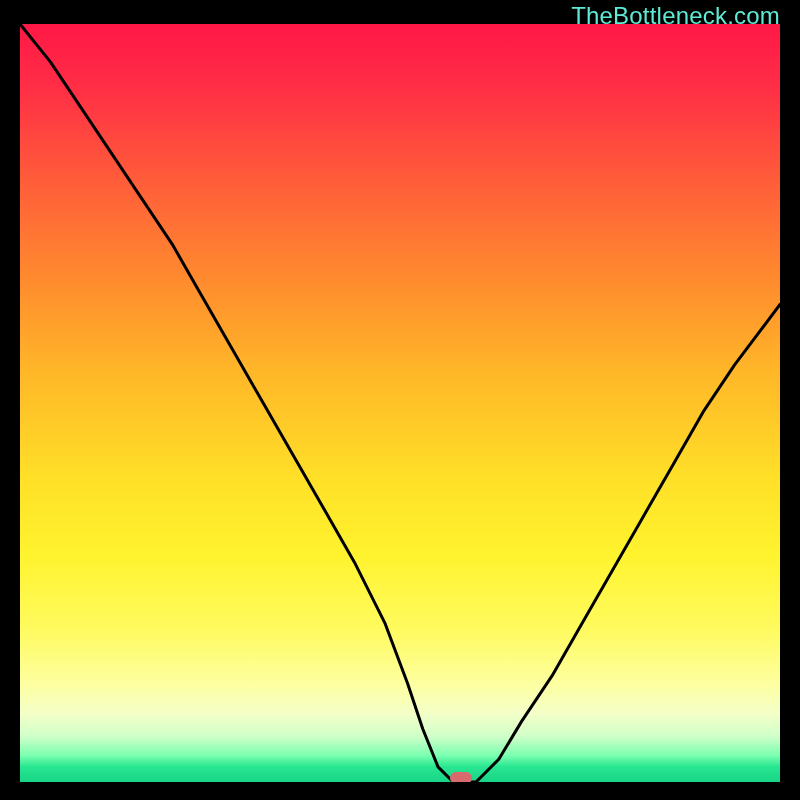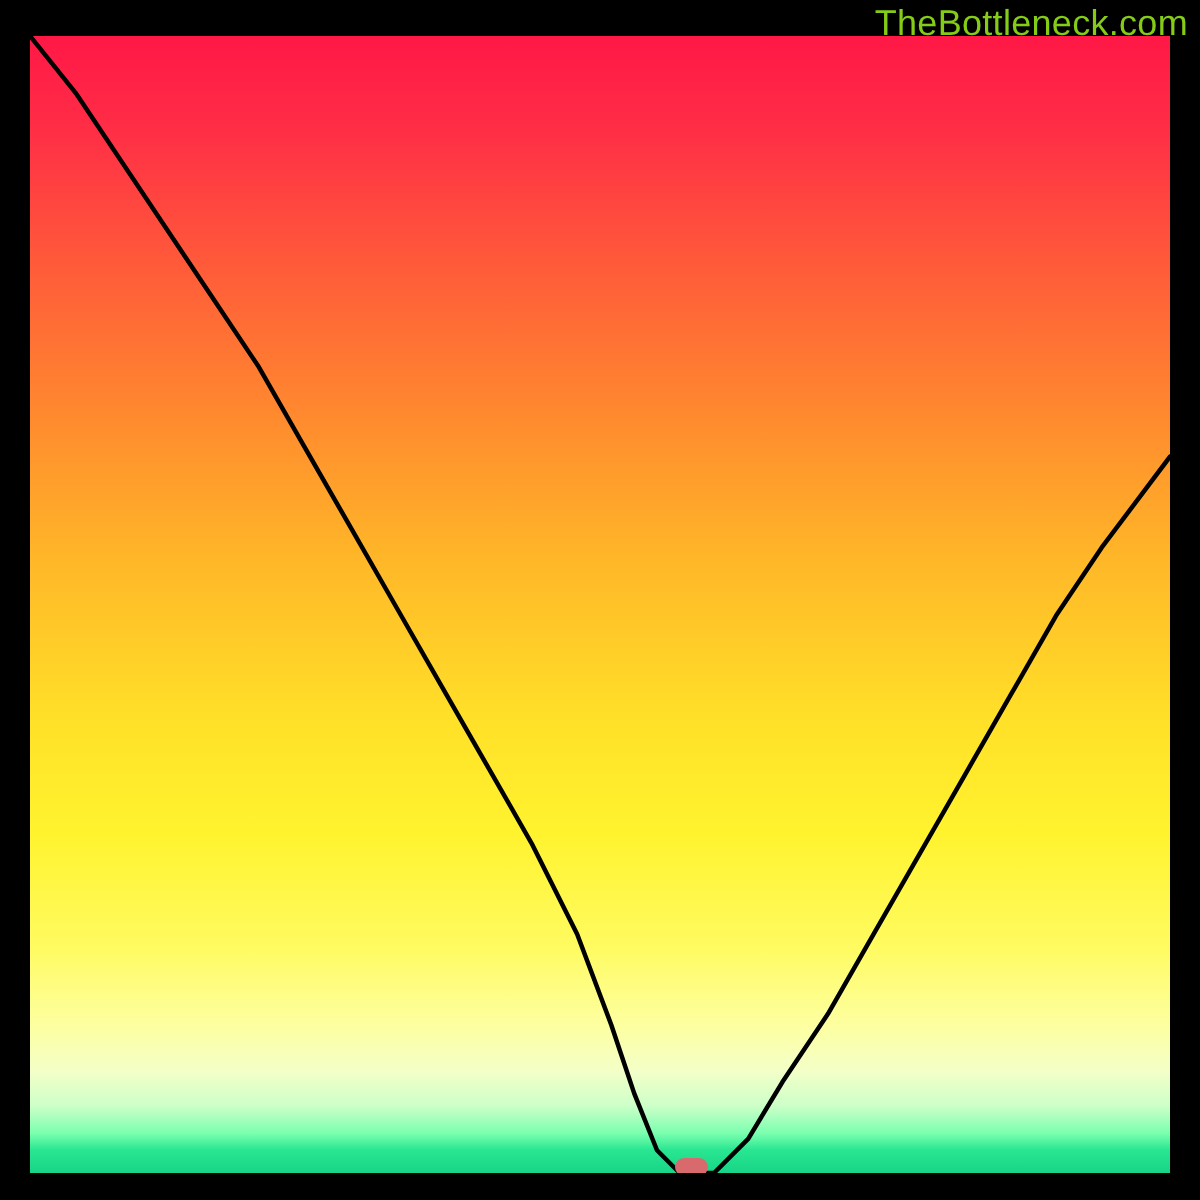--- a/index.html
+++ b/index.html
@@ -6,22 +6,22 @@
   body {
     width: 800px;
     height: 800px;
     background: #000;
     position: relative;
     font-family: Arial, sans-serif;
   }
   .watermark {
     position: absolute;
     top: 2px;
-    right: 8px;
-    color: #84cc16;
+    right: 20px;
+    color: #5eead4;
     font-size: 24px;
     font-weight: 500;
     z-index: 10;
     letter-spacing: 0.2px;
   }
   .plot-area {
     position: absolute;
     left: 20px;
     top: 24px;
     width: 760px;

